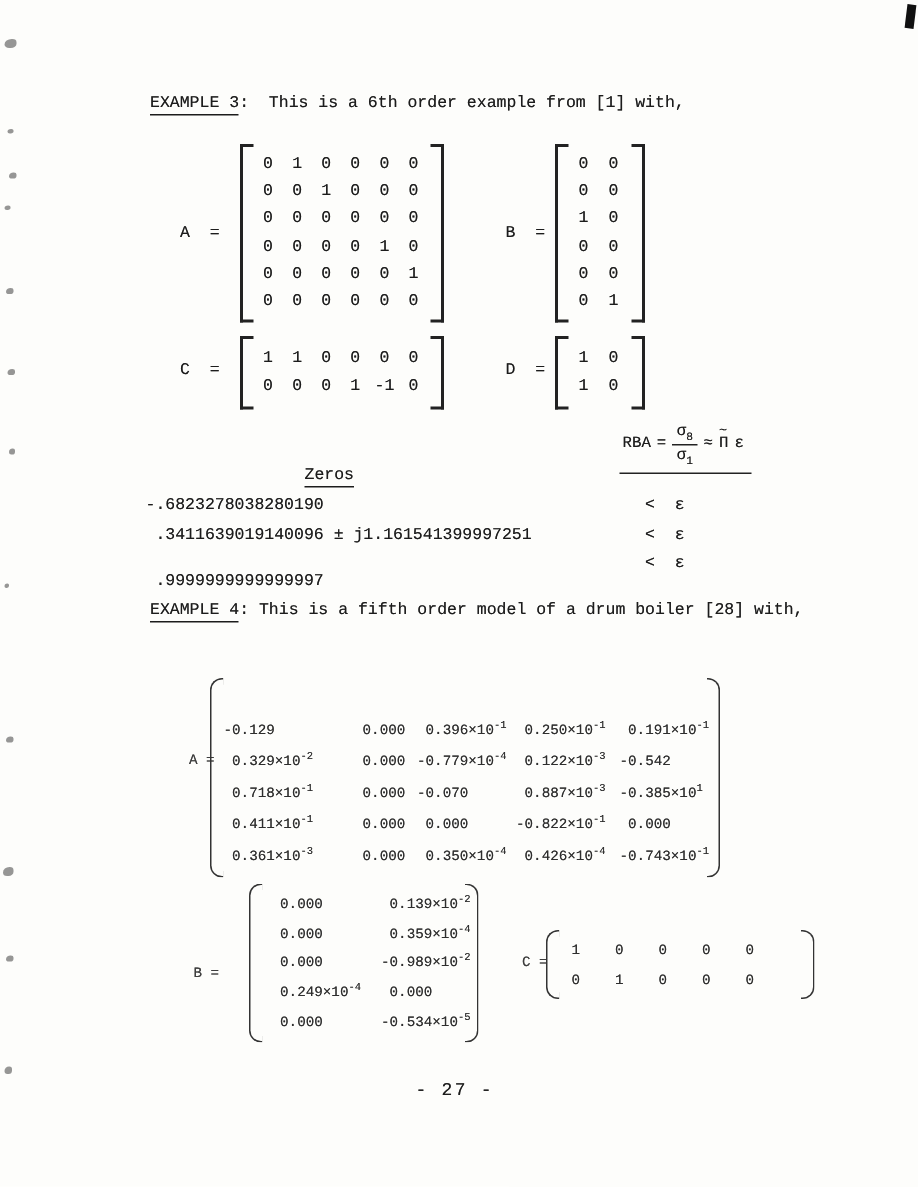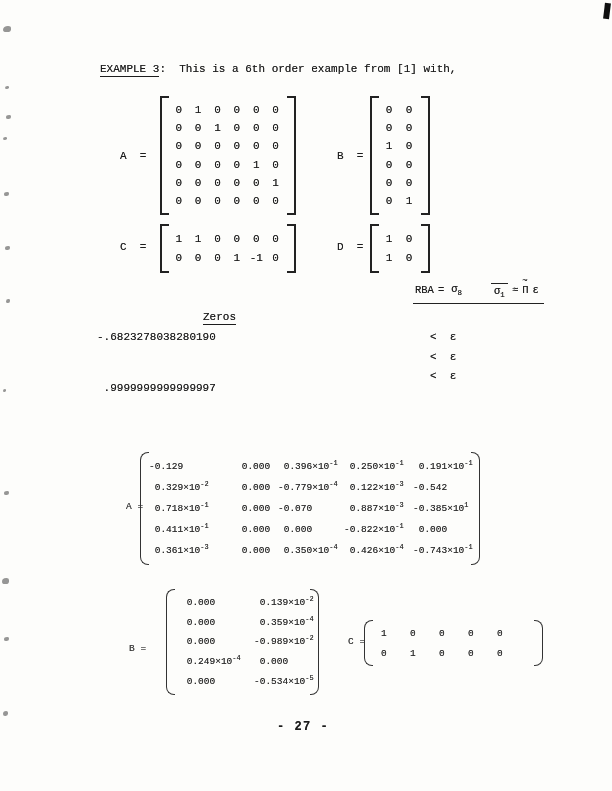--- a/index.html
+++ b/index.html
@@ -21,30 +21,30 @@
   .pb.l{border:1.6px solid #333;border-right:none;border-radius:8px 0 0 8px;}
   .pb.r{border:1.6px solid #333;border-left:none;border-radius:0 8px 8px 0;}
 
   .grid{display:grid;align-items:center;justify-items:center;font-size:11px;}
   .gA,.gC{grid-template-columns:repeat(6,19.4px);padding:5px 2px 5px 0;}
   .gB,.gD{grid-template-columns:repeat(2,20px);padding:5px 2px 5px 0;}
   .gA,.gB{grid-auto-rows:18.2px;}
   .gC,.gD{grid-auto-rows:19.5px;}
 
   .grid4{display:grid;align-items:center;justify-items:start;font-size:9.5px;color:#2e2e2e;}
-  .g4A{grid-template-columns:87px 42px 66px 69px 58px;grid-auto-rows:21px;padding:4px 0;}
+  .g4A{grid-template-columns:87px 42px 66px 69px 58px;grid-auto-rows:21px;padding:4px 0;margin-top:20px;}
   .g4B{grid-template-columns:73px 56px;grid-auto-rows:19.6px;padding:4px 0 4px 6px;}
   .g4C{grid-template-columns:repeat(5,29px);grid-auto-rows:20px;padding:3px 8px;}
   .cell{white-space:pre;}
   sup{font-size:7px;line-height:0;vertical-align:4px;}
   sub{font-size:7.5px;line-height:0;vertical-align:-3px;}
 
   .rba{position:absolute;display:flex;align-items:center;gap:4px;font-size:10.5px;
        border-bottom:1.4px solid #222;padding:0 5px 6px 2px;line-height:1;}
-  .frac{display:inline-flex;flex-direction:row;align-items:center;line-height:1;gap:26px;}
+  .frac{display:inline-flex;flex-direction:column;align-items:center;line-height:1;}
   .frac .ft{padding:0 3px 2px;}
   .frac .fb{border-top:1.2px solid #222;padding:2px 3px 0;}
   .pi{position:relative;display:inline-block;}
   .pi .tilde{position:absolute;top:-8px;left:0;font-size:9px;}
 
   .zval{position:absolute;white-space:pre;font-size:11px;line-height:13px;}
   .zbound{position:absolute;white-space:pre;font-size:11px;line-height:13px;}
 
   .footer{position:absolute;font-size:12px;letter-spacing:1.5px;white-space:pre;}
 
@@ -177,24 +177,26 @@
     </span>
     <span>≈</span>
     <span class="pi"><span>Π</span><span class="tilde">~</span></span>
     <span>ε</span>
   </div>
 
   <div class="line" style="left:203px;top:310px;"><span class="u">Zeros</span></div>
 
   <div class="zval" style="left:97px;top:331px;">-.6823278038280190</div>
   <div class="zbound" style="left:430px;top:331px;">&lt;  ε</div>
+  <div class="zval" style="left:97px;top:351px;"> .3411639019140096 ± j1.161541399997251</div>
   <div class="zbound" style="left:430px;top:351px;">&lt;  ε</div>
   <div class="zval" style="left:97px;top:382px;"> .9999999999999997</div>
   <div class="zbound" style="left:430px;top:370px;">&lt;  ε</div>
 
+  <div class="line" style="left:100px;top:400px;"><span class="u">EXAMPLE 4</span><span>: This is a fifth order model of a drum boiler [28] with,</span></div>
 
   <div class="mlabel4" style="left:126px;top:501px;">A =</div>
   <div class="matrix" style="left:140px;top:452px;">
     <div class="pb l"></div>
     <div class="grid4 g4A">
         <span class="cell">-0.129</span>
         <span class="cell"> 0.000</span>
         <span class="cell"> 0.396×10<sup>-1</sup></span>
         <span class="cell"> 0.250×10<sup>-1</sup></span>
         <span class="cell"> 0.191×10<sup>-1</sup></span>
@@ -251,15 +253,15 @@
         <span class="cell">0</span>
         <span class="cell">0</span>
         <span class="cell">1</span>
         <span class="cell">0</span>
         <span class="cell">0</span>
         <span class="cell">0</span>
       </div>
     <div class="pb r"></div>
   </div>
 
-  <div class="footer" style="left:277px;top:720px;font-weight:bold;">- 27 -</div>
+  <div class="footer" style="left:277px;top:720px;">- 27 -</div>
 
 </div>
 
 </body></html>

